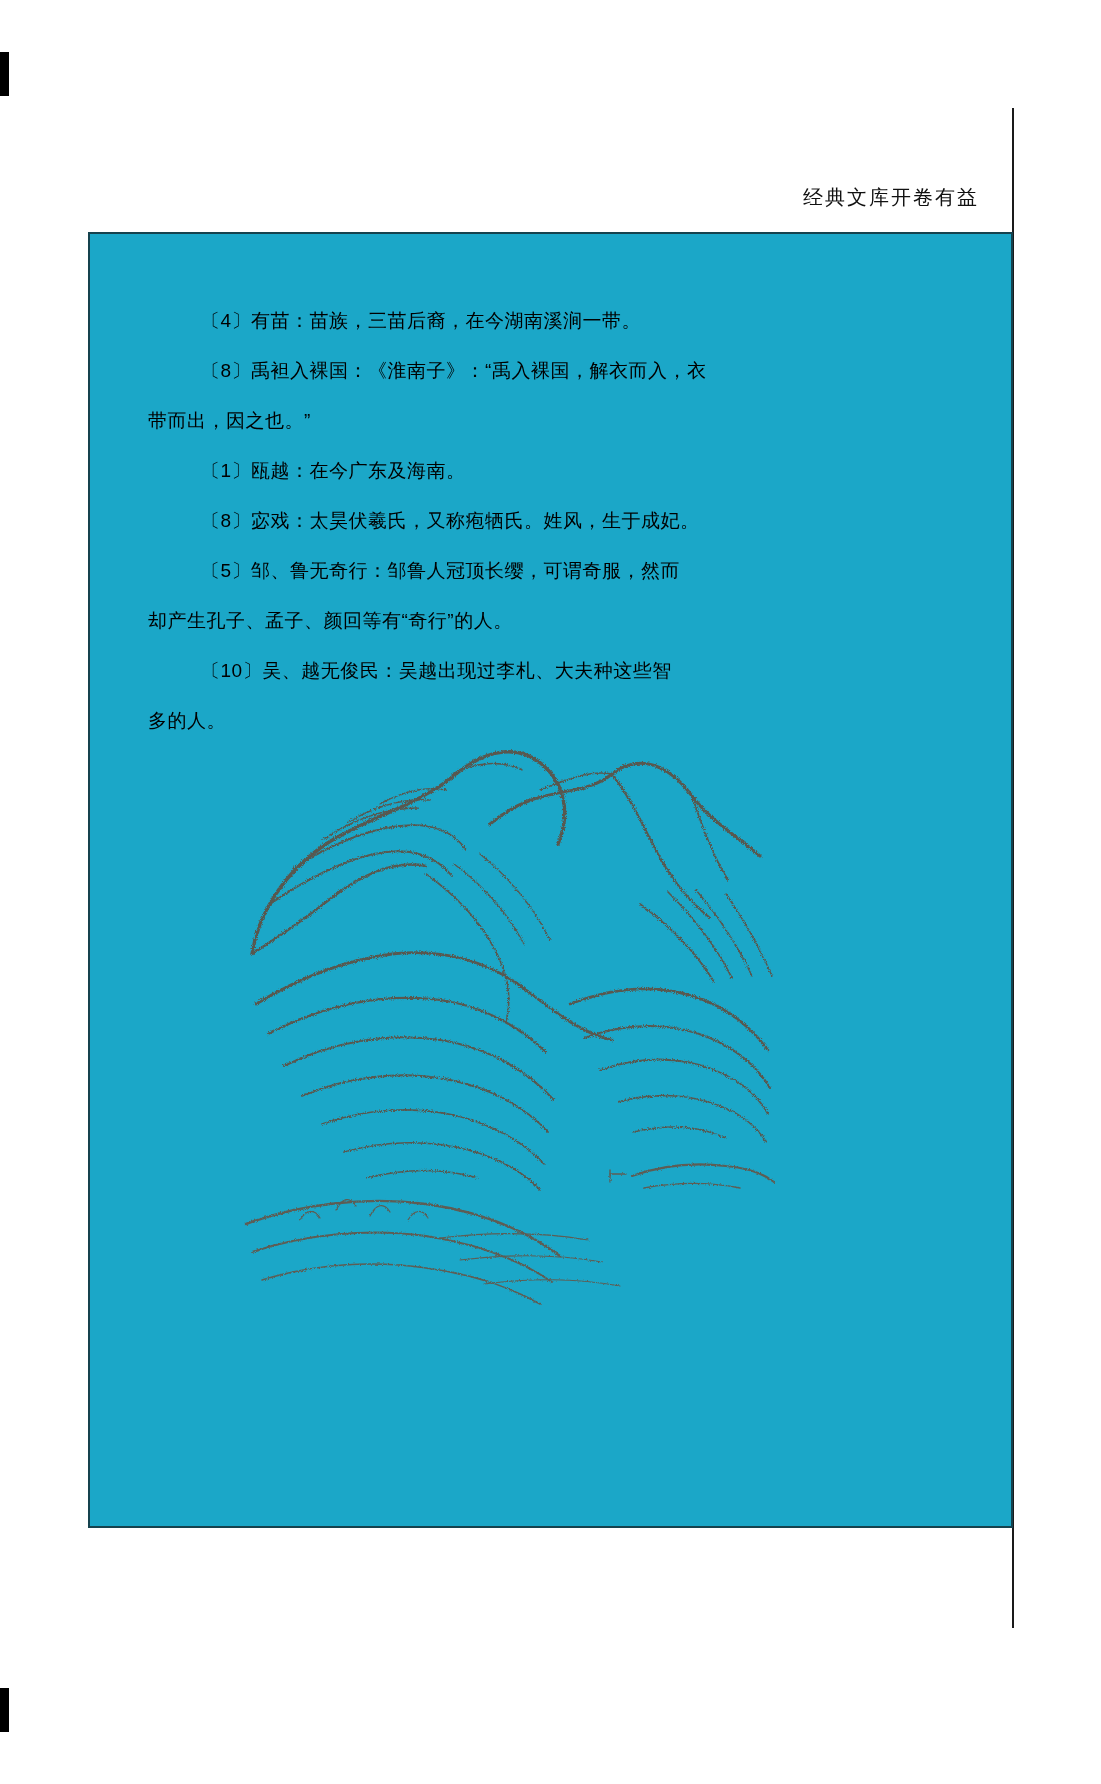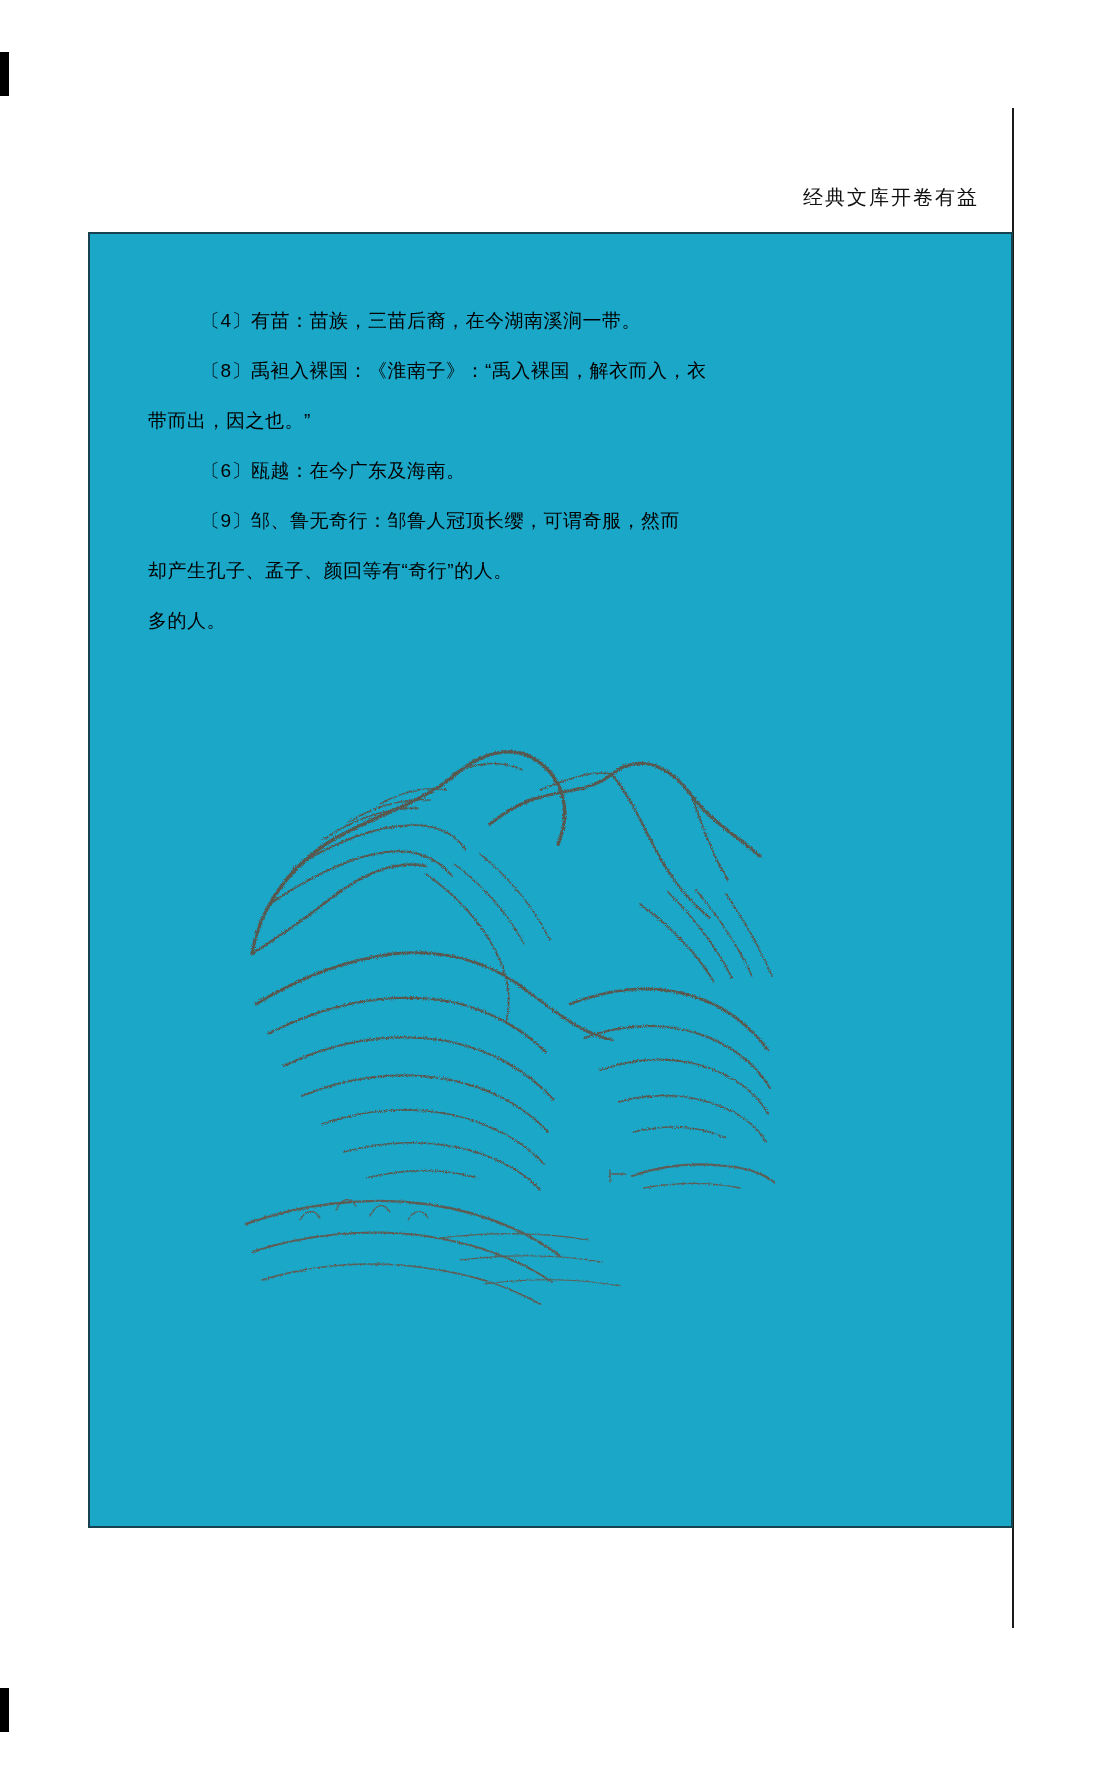--- a/index.html
+++ b/index.html
@@ -129,23 +129,25 @@
   <div class="spine-rule"></div>
 
   <div class="running-head">经典文库开卷有益</div>
 
   <div class="content-frame">
 
     <div class="note-block">
       <div class="note-line indent">〔4〕有苗：苗族，三苗后裔，在今湖南溪涧一带。</div>
       <div class="note-line indent">〔8〕禹袒入裸国：《淮南子》：“禹入裸国，解衣而入，衣</div>
       <div class="note-line">带而出，因之也。”</div>
-      <div class="note-line indent">〔6〕瓯越：在今广东及海南。</div>
-      <div class="note-line indent">〔9〕邹、鲁无奇行：邹鲁人冠顶长缨，可谓奇服，然而</div>
+      <div class="note-line indent">〔1〕瓯越：在今广东及海南。</div>
+      <div class="note-line indent">〔8〕宓戏：太昊伏羲氏，又称疱牺氏。姓风，生于成妃。</div>
+      <div class="note-line indent">〔5〕邹、鲁无奇行：邹鲁人冠顶长缨，可谓奇服，然而</div>
       <div class="note-line">却产生孔子、孟子、颜回等有“奇行”的人。</div>
+      <div class="note-line indent">〔10〕吴、越无俊民：吴越出现过李札、大夫种这些智</div>
       <div class="note-line">多的人。</div>
     </div>
 
     <div class="illustration">
       <svg viewBox="0 0 540 610" xmlns="http://www.w3.org/2000/svg" aria-hidden="true">
         <defs>
           <filter id="rough" x="-10%" y="-10%" width="120%" height="120%">
             <feTurbulence type="fractalNoise" baseFrequency="0.9" numOctaves="3" seed="7" result="noise"></feTurbulence>
             <feDisplacementMap in="SourceGraphic" in2="noise" scale="4" xChannelSelector="R" yChannelSelector="G"></feDisplacementMap>
           </filter>

